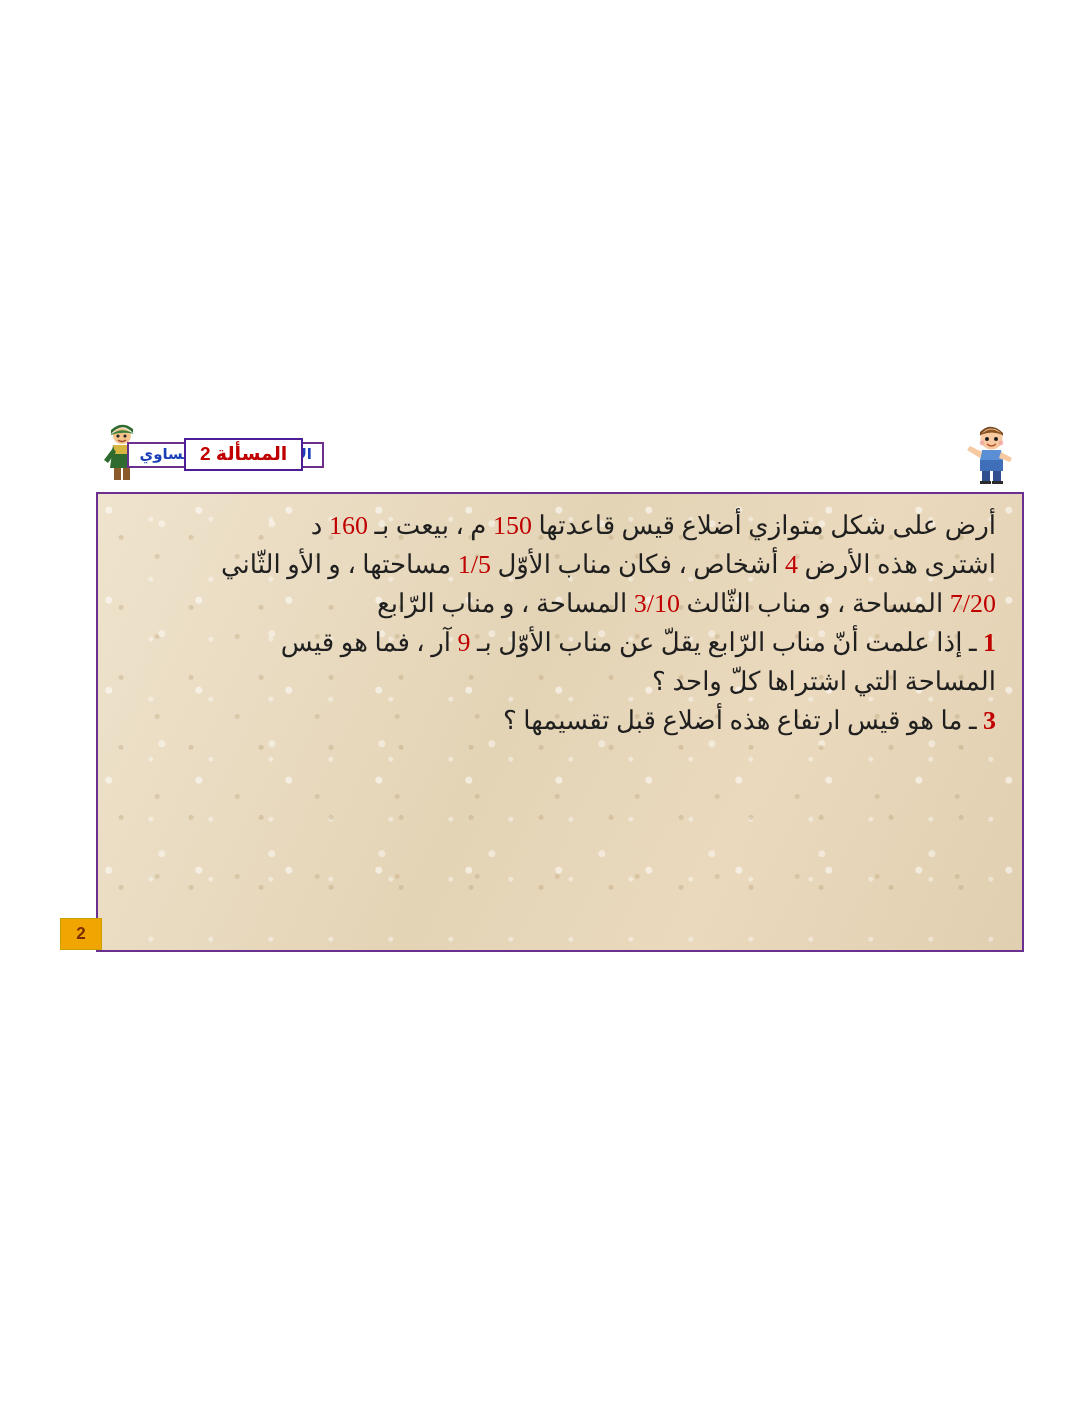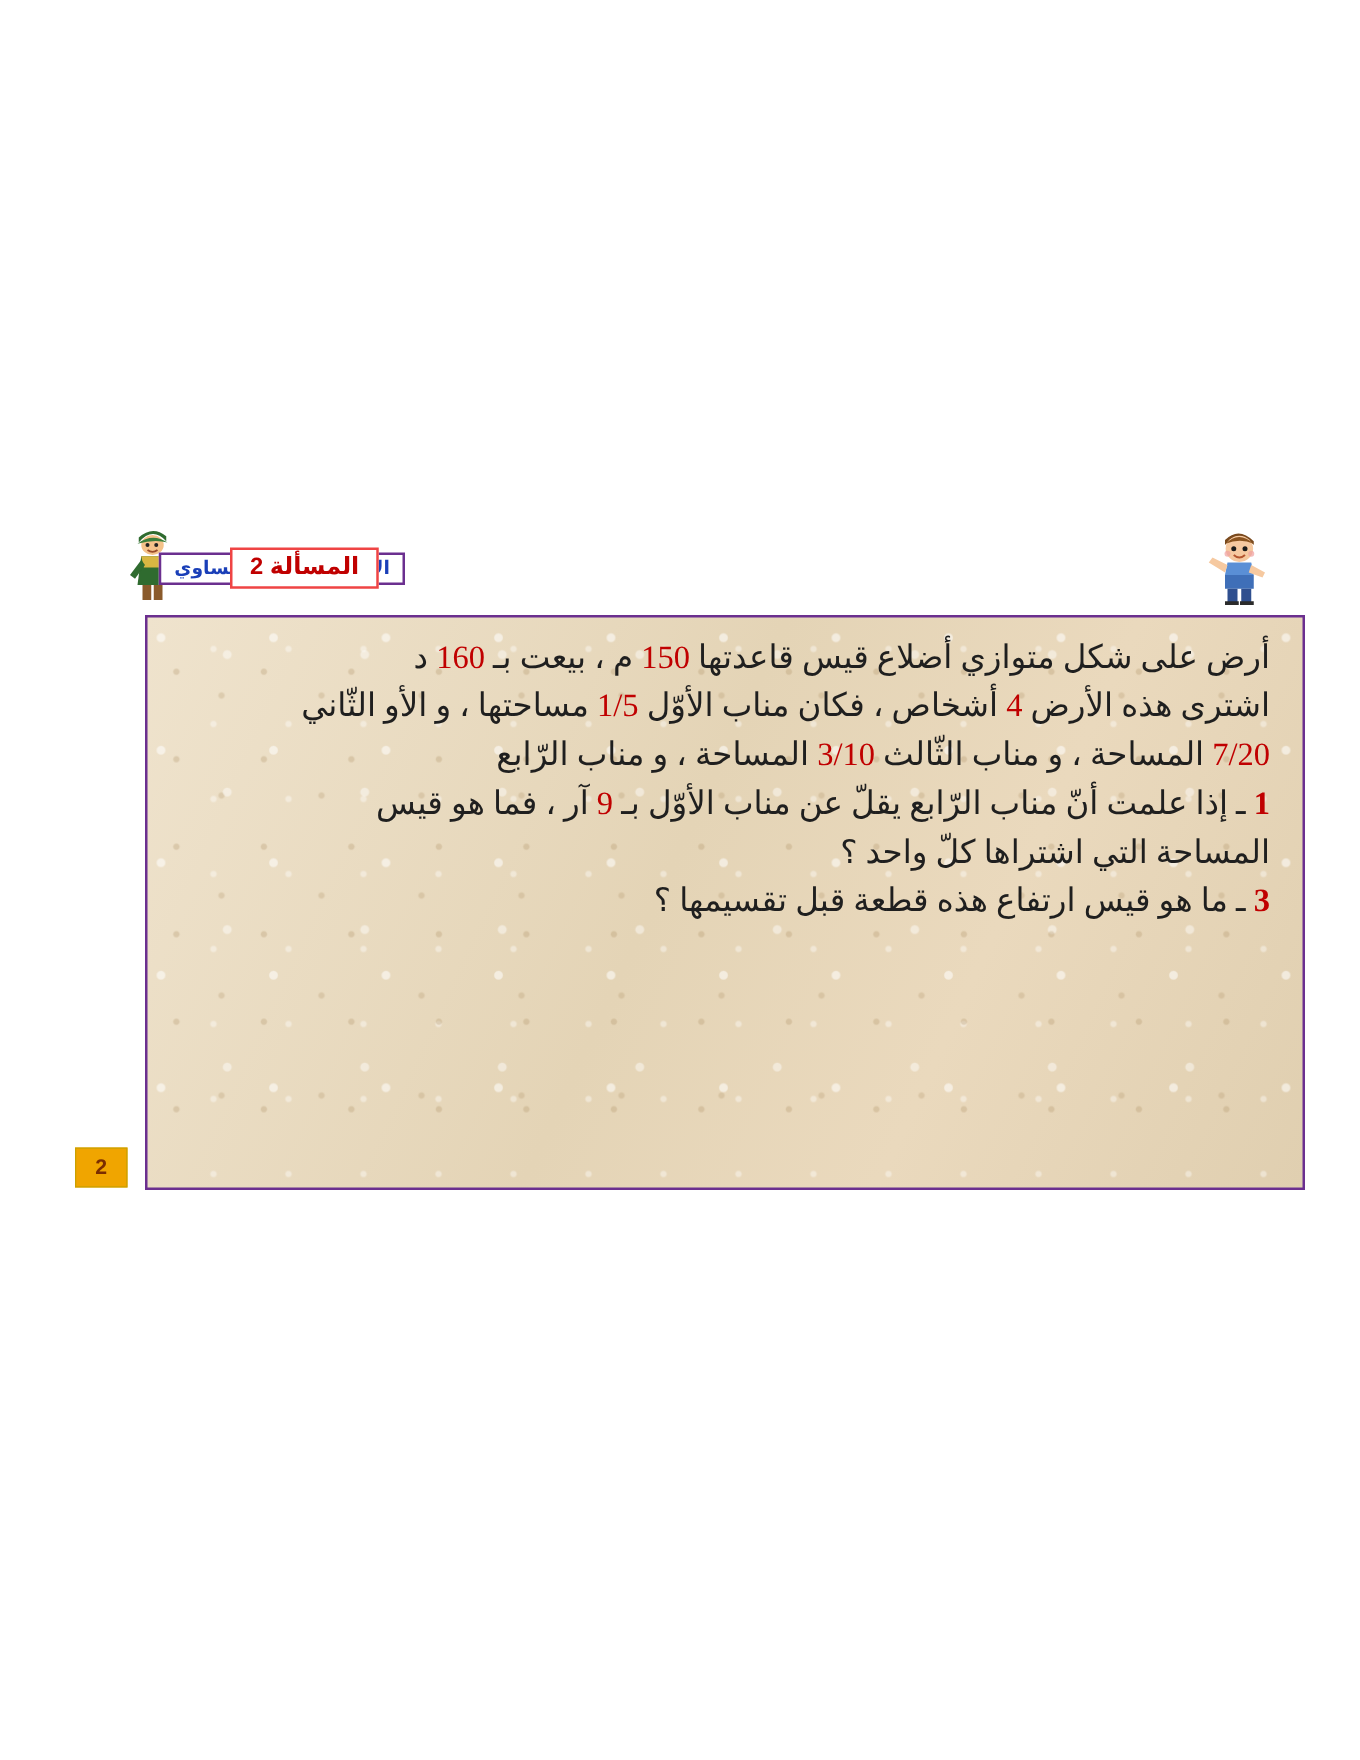--- a/index.html
+++ b/index.html
@@ -57,21 +57,21 @@
     font-size: 15px;
     color: #1a3fb8;
     letter-spacing: 0px;
     white-space: nowrap;
   }
 
   .title-box {
     position: absolute;
     left: 88px;
     top: 14px;
-    border: 2px solid #ef4444;
+    border: 2px solid #4c1d95;
     background: #ffffff;
     padding: 2px 14px 4px 14px;
     font-family: "Liberation Sans", "DejaVu Sans", sans-serif;
     font-weight: bold;
     font-size: 19px;
     color: #c00000;
     white-space: nowrap;
   }
 
   
@@ -90,21 +90,20 @@
       radial-gradient(circle at 58% 27%, rgba(255,255,255,0.45) 0 3px, transparent 4px),
       radial-gradient(circle at 74% 78%, rgba(170,140,95,0.25) 0 2px, transparent 3px),
       radial-gradient(circle at 88% 42%, rgba(255,255,255,0.4) 0 2px, transparent 3px),
       linear-gradient(115deg, #efe3cd 0%, #e4d4b6 45%, #ead9bd 70%, #e0cfb0 100%);
     background-size: 90px 90px, 70px 70px, 110px 110px, 80px 80px, 60px 60px, 100% 100%;
     padding: 14px 26px 10px 26px;
     color: #1f1f1f;
     font-size: 26px;
     line-height: 1.42;
     text-align: justify;
-    margin-left: 20px;
   }
 
   .panel p {
     margin: 0 0 2px 0;
   }
 
   .num-red {
     color: #c00000;
     font-weight: normal;
   }
@@ -205,21 +204,21 @@
     <p class="q-line">
       <span class="lead-num">1</span><span> ـ إذا علمت أنّ مناب الرّابع يقلّ عن مناب الأوّل بـ </span><span class="num-red">9</span><span> آر ، فما هو قيس</span>
     </p>
 
     <p>
       <span>المساحة التي اشتراها كلّ واحد ؟</span>
     </p>
 
 
     <p class="q-line">
-      <span class="lead-num">3</span><span> ـ ما هو قيس ارتفاع هذه قطعة قبل تقسيمها ؟</span>
+      <span class="lead-num">3</span><span> ـ ما هو قيس ارتفاع هذه أضلاع قبل تقسيمها ؟</span>
     </p>
 
 
   </div>
 
   <div class="page-badge">
     <span>2</span>
   </div>
 
 </div>

